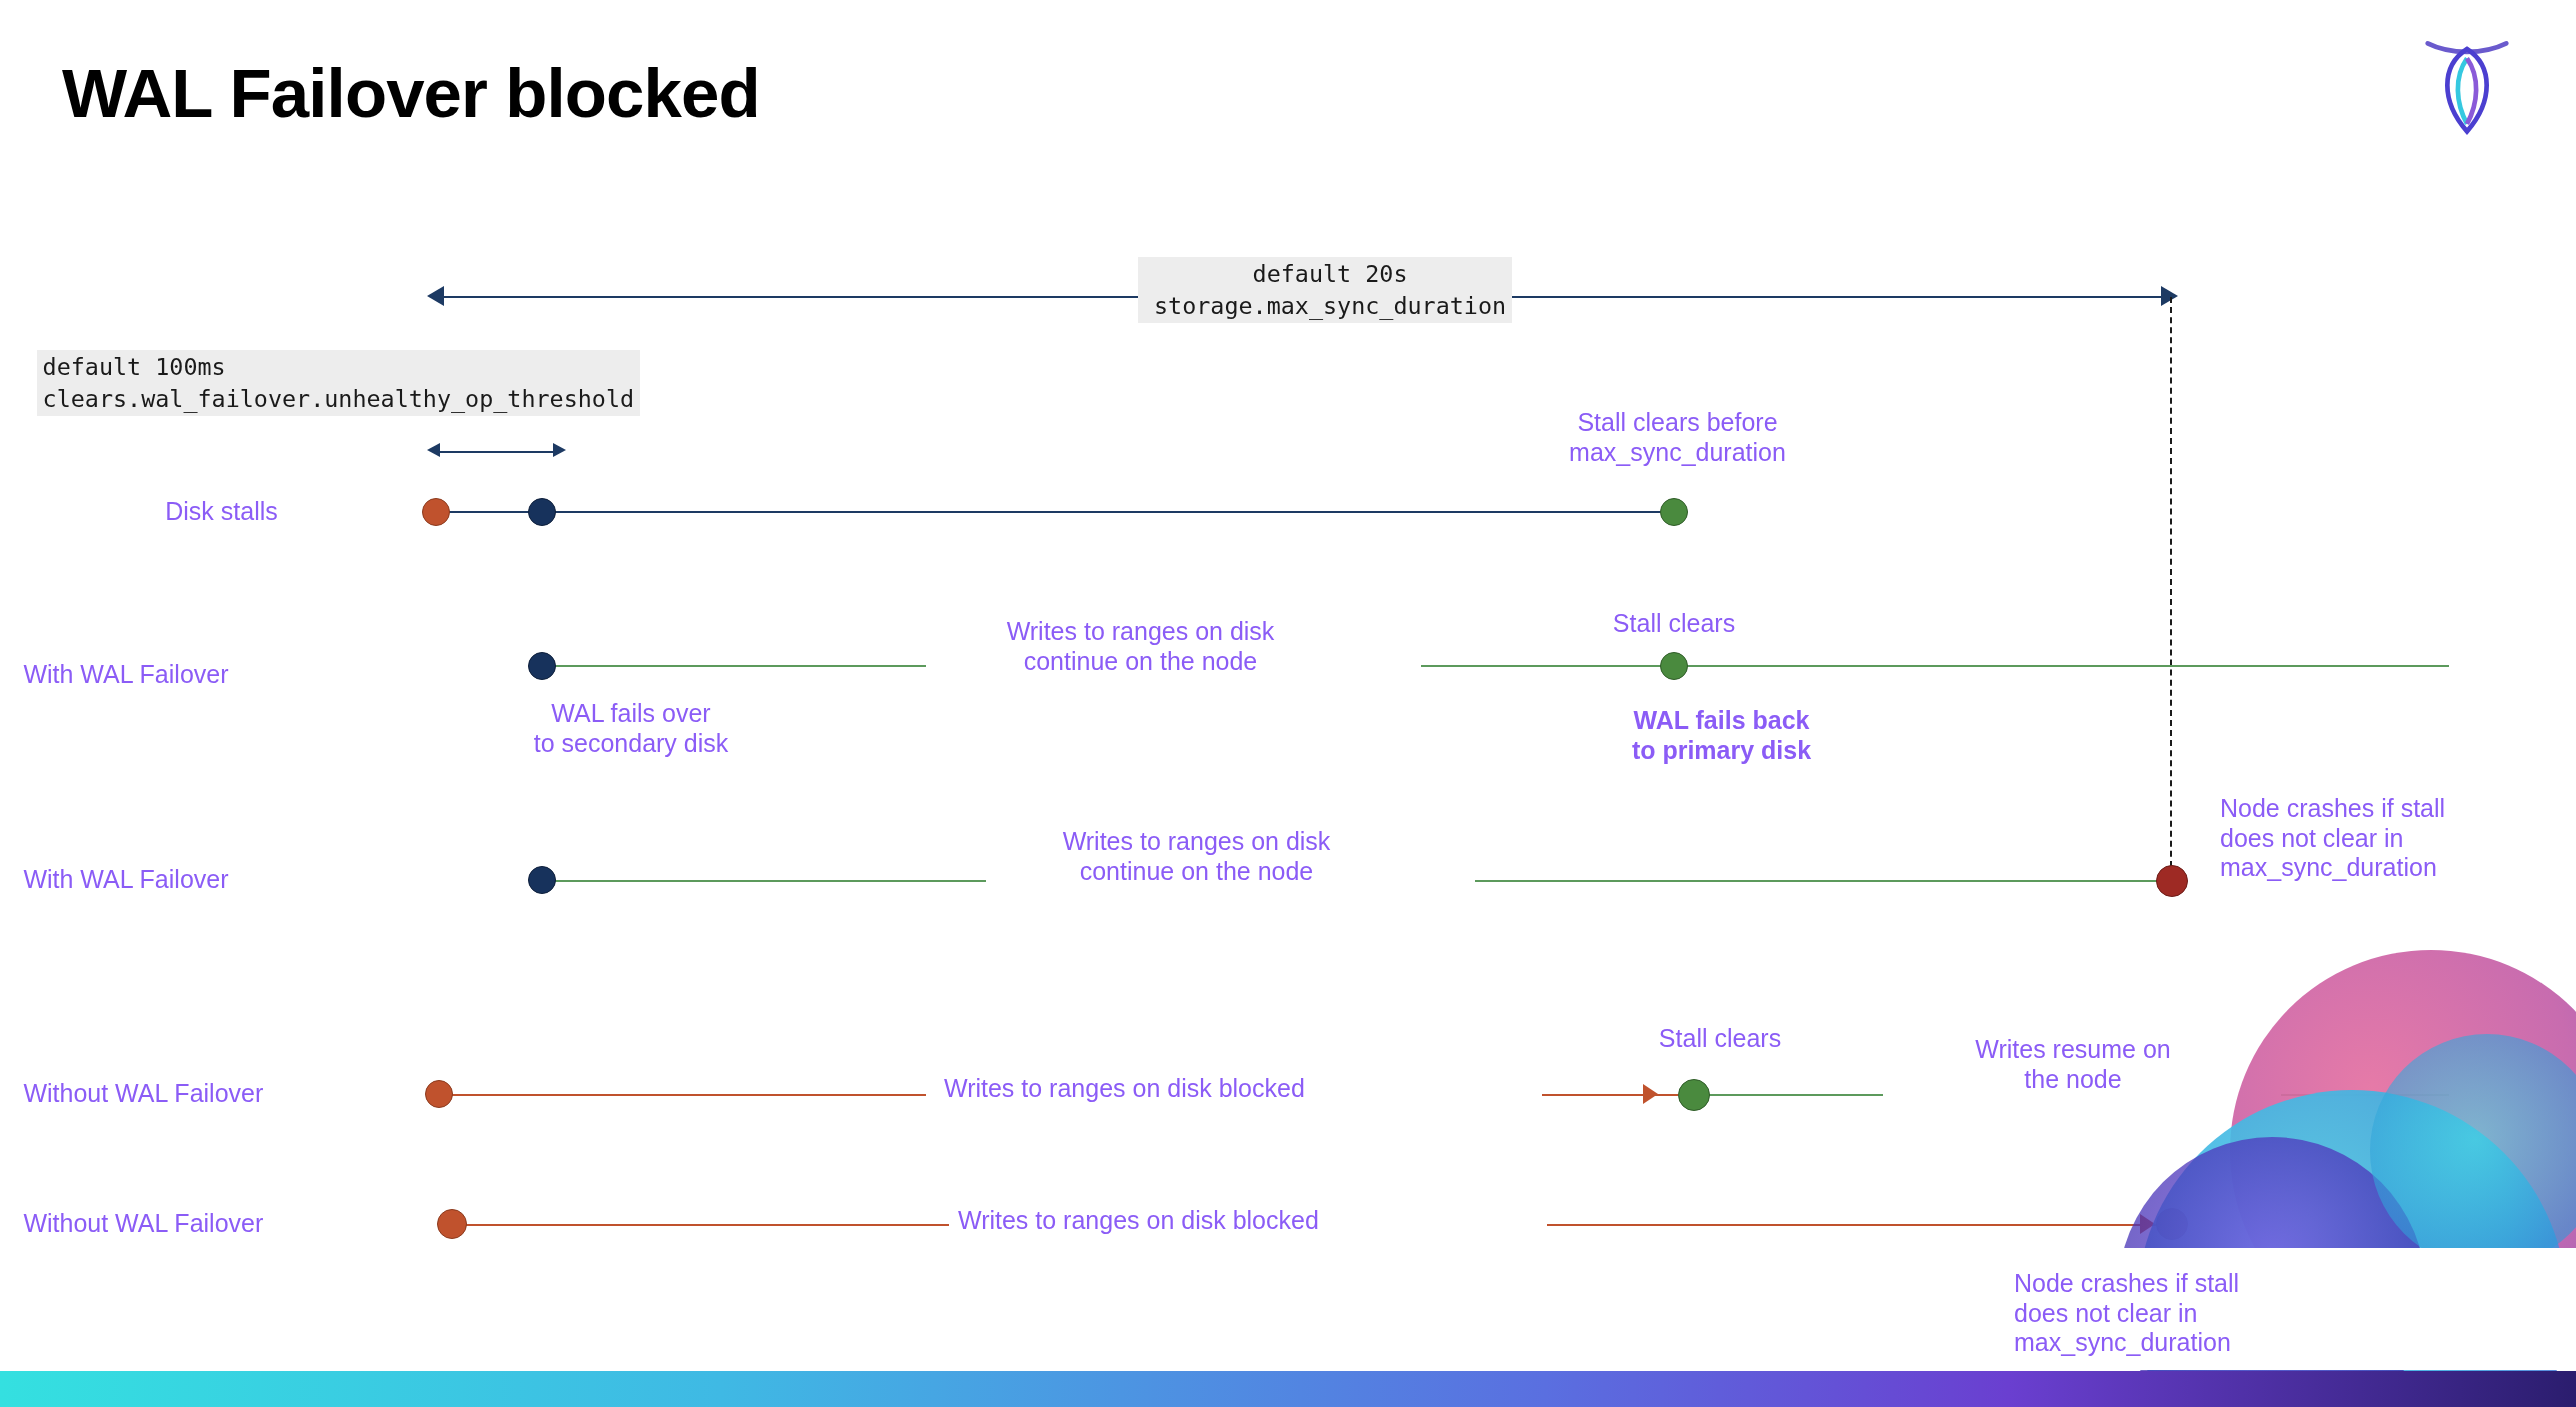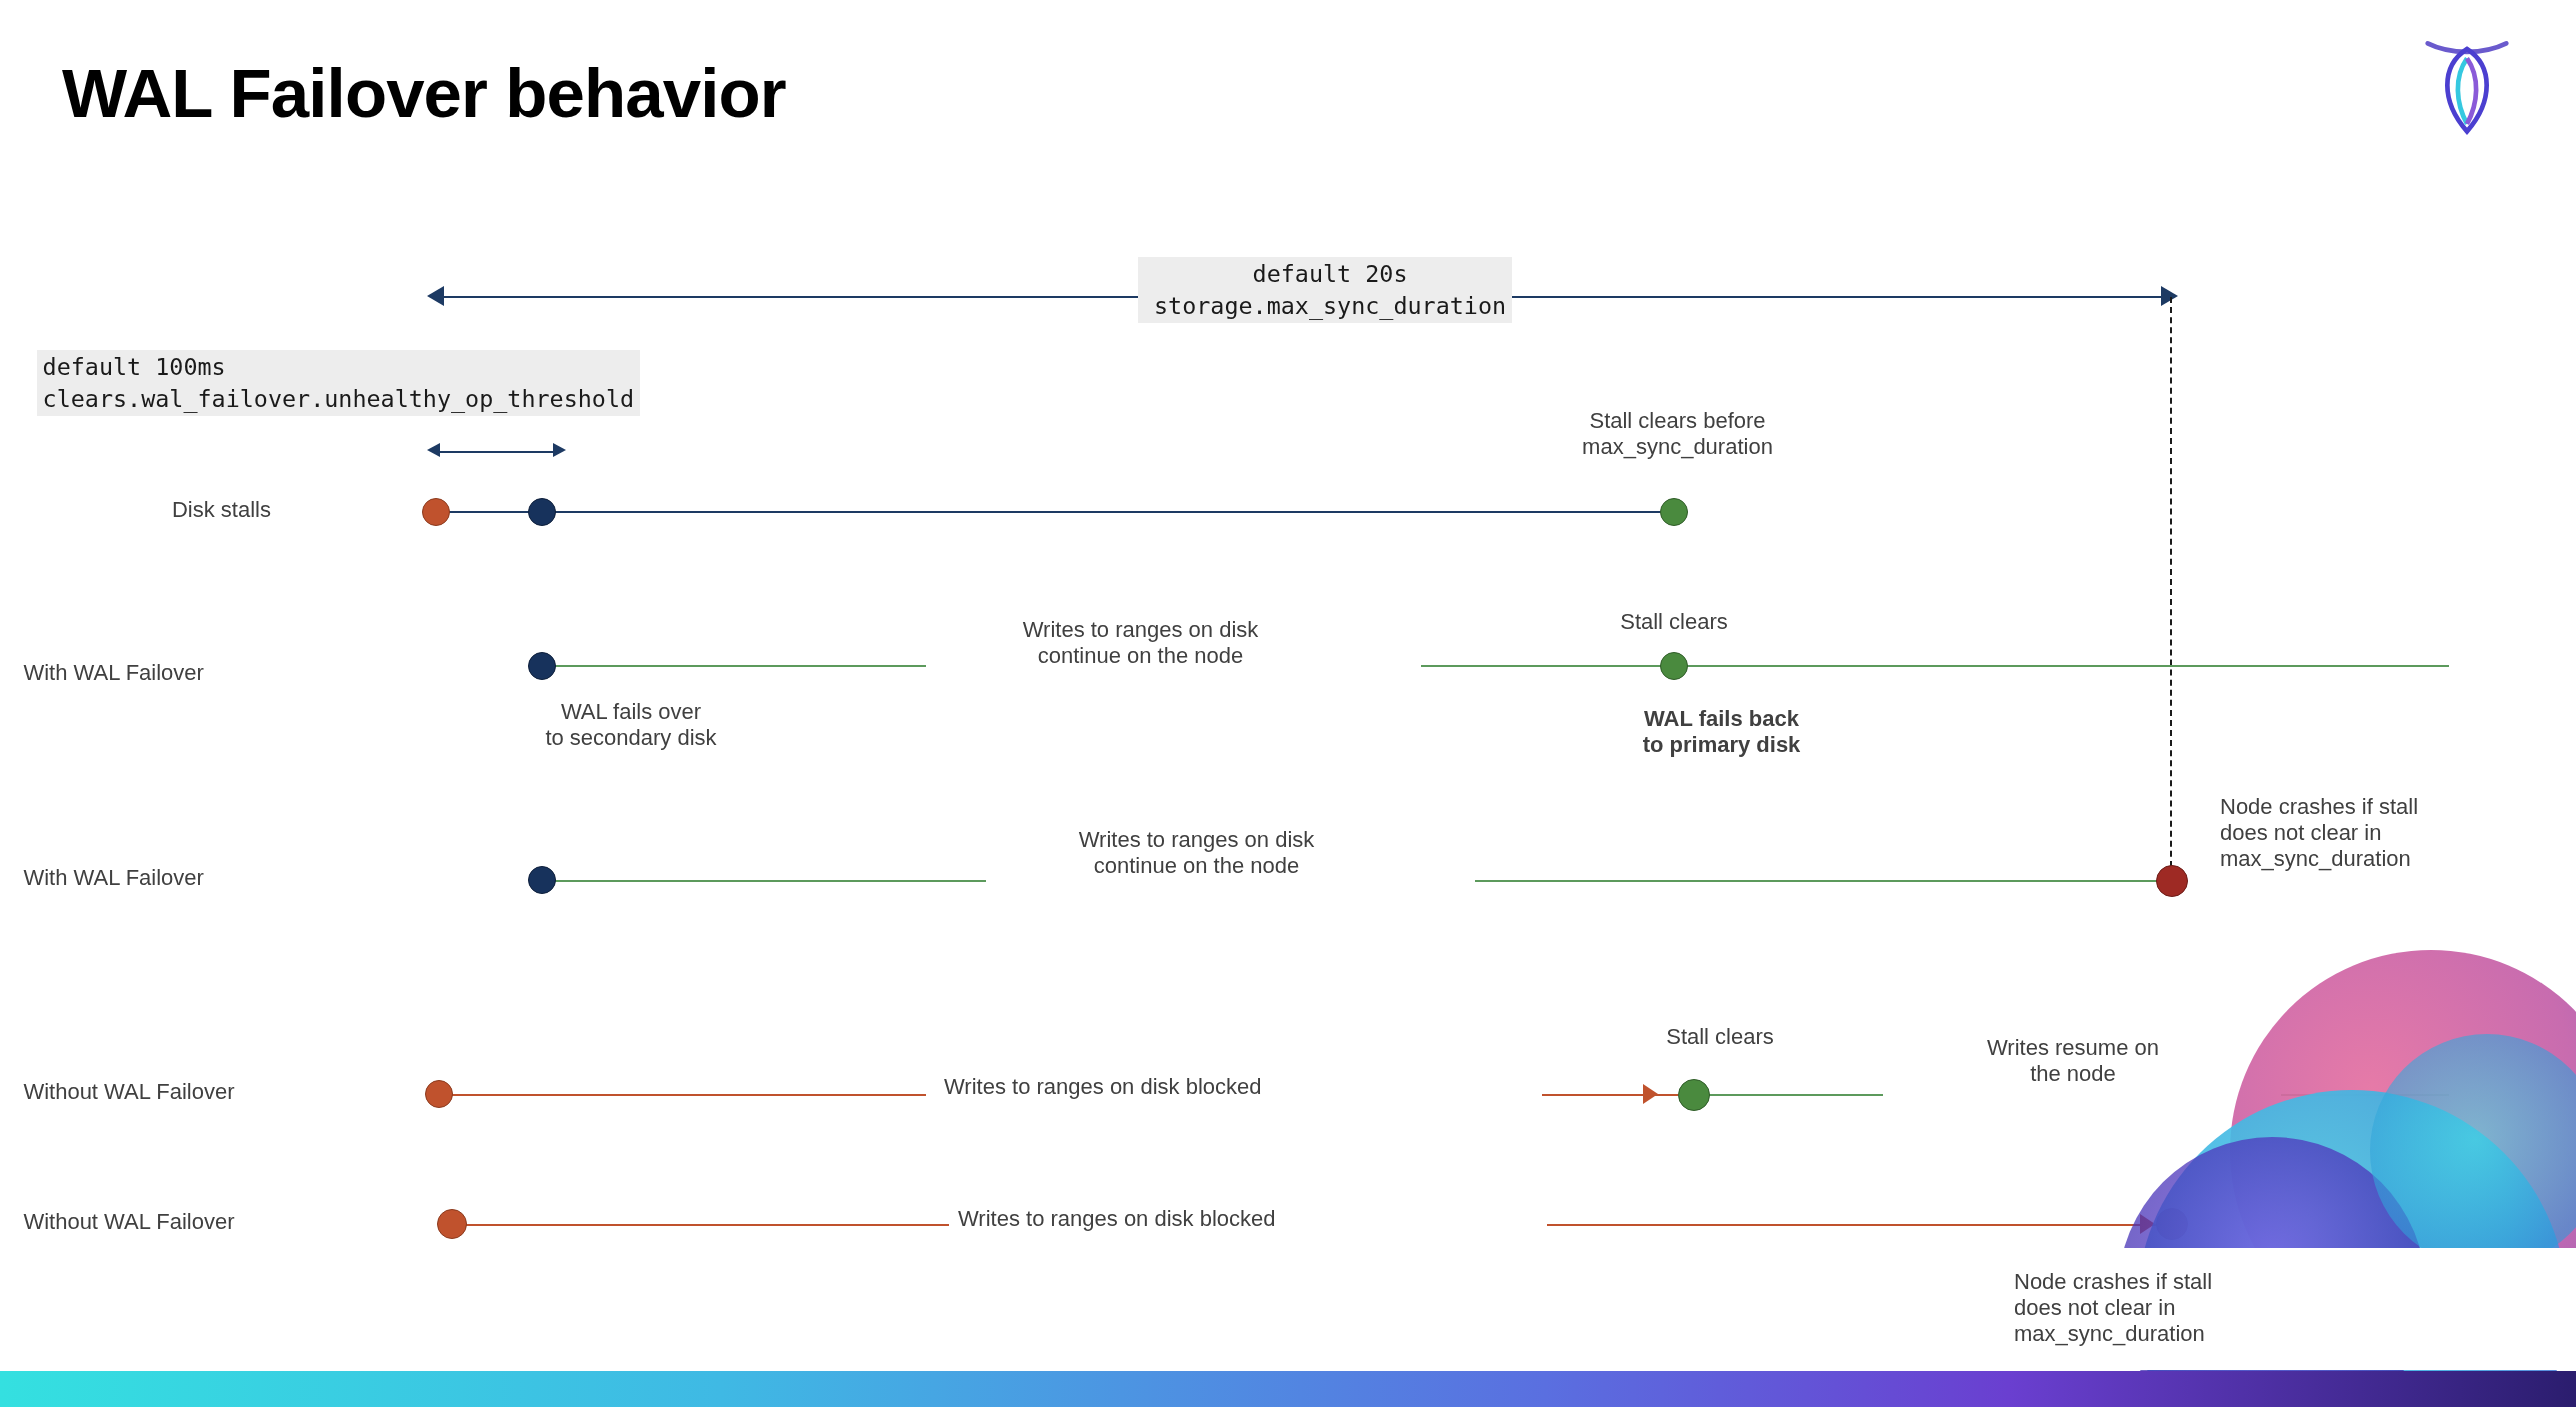--- a/index.html
+++ b/index.html
@@ -32,23 +32,23 @@
     position: absolute;
     right: 64px;
     top: 34px;
     width: 90px;
     height: 103px;
   }
 
   
   .lbl {
     position: absolute;
-    font-size: 22px;
+    font-size: 25px;
     line-height: 1.18;
-    color: #404040;
+    color: #8b5cf6;
     white-space: pre-line;
   }
   .lbl.center { text-align: center; }
   .lbl.right  { text-align: center; }
 
   
   .code-note {
     position: absolute;
     font-family: "DejaVu Sans Mono", monospace;
     font-size: 23.4px;
@@ -138,21 +138,21 @@
 
   
   .callout {
     position: absolute;
     background: #ffffff;
   }
 </style>
 </head>
 <body>
 
-<div class="slide-title">WAL Failover behavior</div>
+<div class="slide-title">WAL Failover blocked</div>
 
 <div class="logo">
   <svg viewBox="0 0 96 110" width="90" height="103" aria-hidden="true">
     <path d="M6 10 C 30 22, 66 22, 90 10" stroke="#6a5acd" stroke-width="5" fill="none" stroke-linecap="round"></path>
     <path d="M48 16 C 20 34, 20 72, 48 104 C 76 72, 76 34, 48 16 Z" stroke="#4b3fd0" stroke-width="5" fill="none"></path>
     <path d="M48 26 C 34 46, 36 74, 48 96" stroke="#35c8e0" stroke-width="5" fill="none"></path>
     <path d="M48 26 C 62 46, 60 74, 48 96" stroke="#8a5ad8" stroke-width="5" fill="none"></path>
   </svg>
 </div>
 

